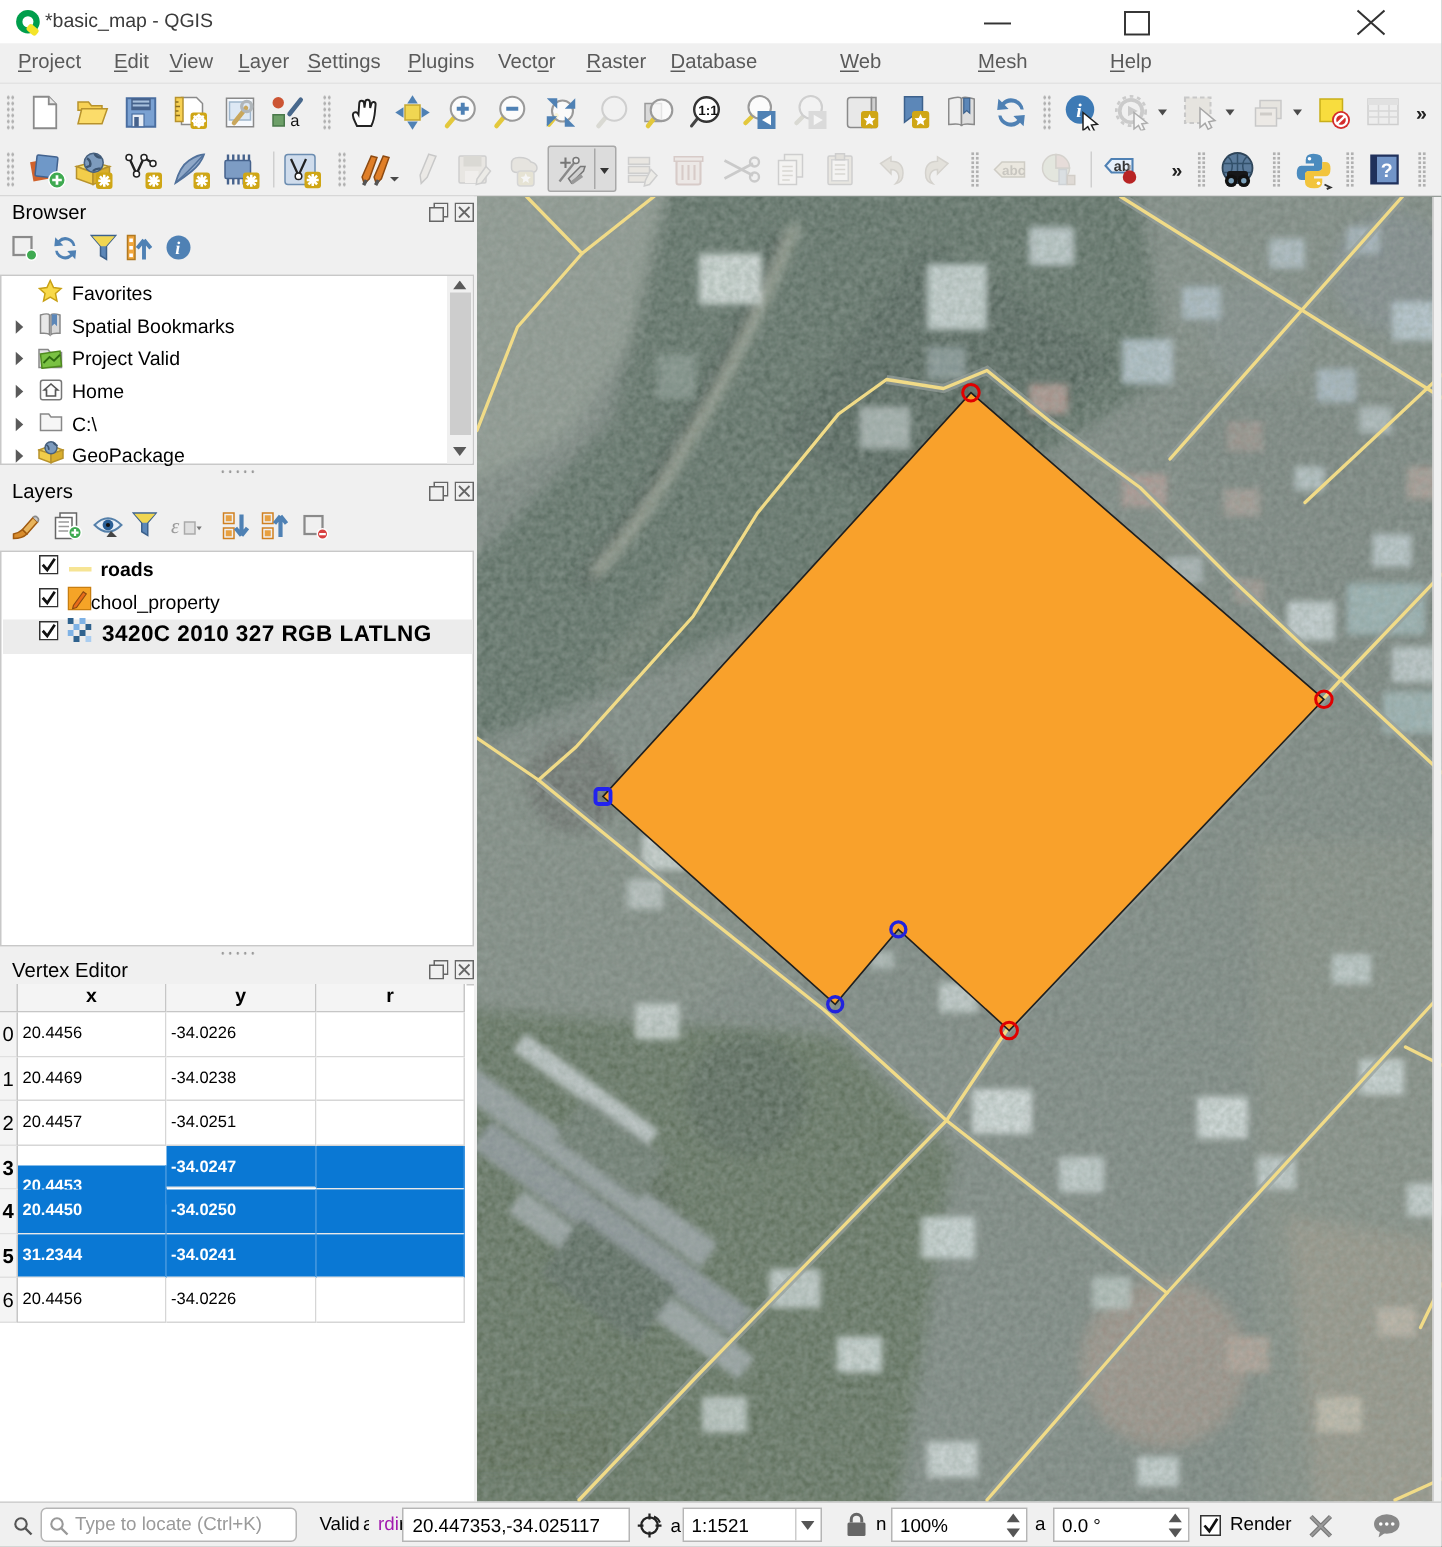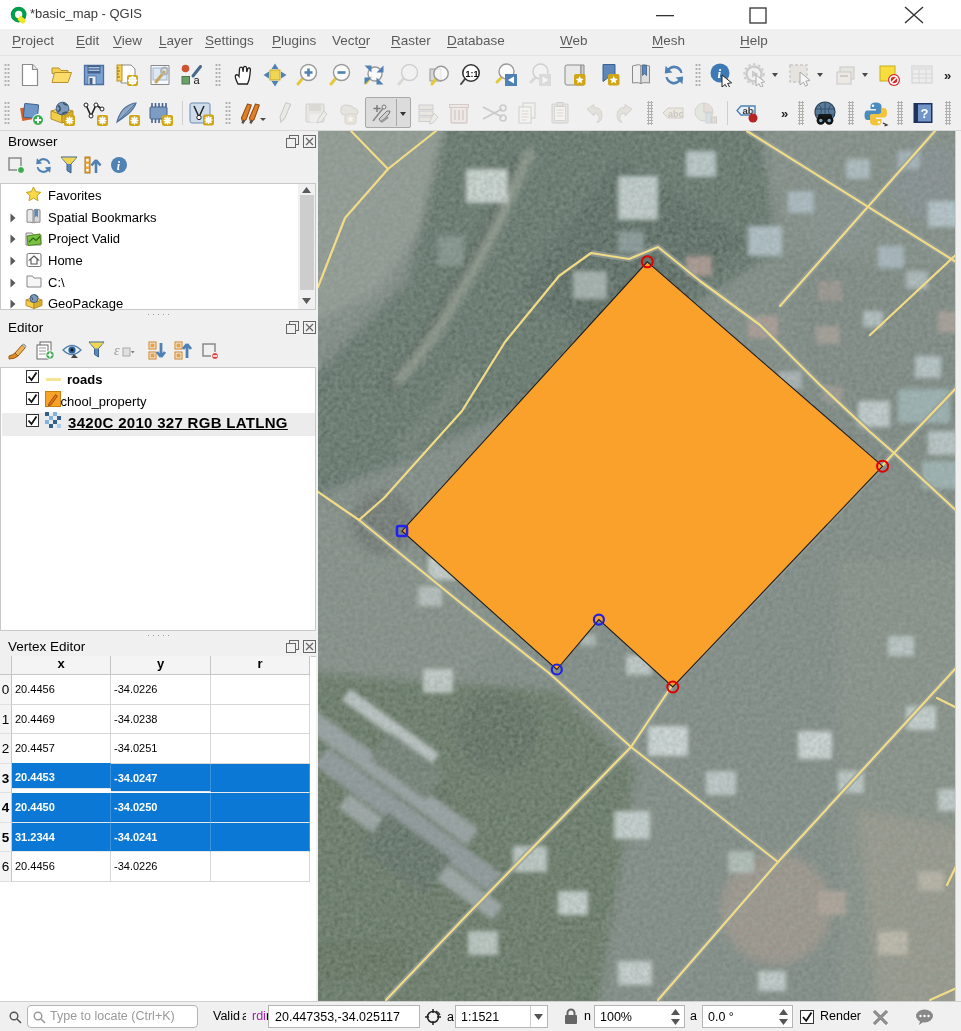--- a/index.html
+++ b/index.html
@@ -574,21 +574,21 @@
       <div class="abs" style="left:299px;top:11px;width:14px;height:95px;background:#cdcdcd"></div>
       <svg class="abs" style="left:301px;top:3px" width="9" height="6">
             <path d="M4.5 0 L9 6 H0 z" fill="#5a5a5a"></path>
           </svg>
       <svg class="abs" style="left:301px;top:114px" width="9" height="6">
             <path d="M4.5 6 L9 0 H0 z" fill="#5a5a5a"></path>
           </svg>
     </path></div>
     <div class="abs" style="left:146px;top:182px;width:24px;height:3px;background-image:radial-gradient(circle,#9a9a9a 0.8px,transparent 1px);background-size:5px 3px"></div>
 
-    <div class="abs panel-title" style="left:8px;top:189px">Editor</div>
+    <div class="abs panel-title" style="left:8px;top:189px">Layers</div>
     <svg class="abs" style="left:286px;top:190px" width="13" height="13">
         <rect x="3.5" y="0.5" width="9" height="9" fill="none" stroke="#666"></rect>
         <rect x="0.5" y="3.5" width="9" height="9" fill="#f0f0f0" stroke="#666"></rect>
       </svg>
     <svg class="abs" style="left:303px;top:190px" width="13" height="13">
         <rect x="0.5" y="0.5" width="12" height="12" fill="none" stroke="#666"></rect>
         <path d="M3 3 l7 7 M10 3 l-7 7" stroke="#666" stroke-width="1.2"></path>
       </svg>
 
     <svg class="abs" style="left:8px;top:212px" width="19" height="17" viewBox="0 0 19 17">
@@ -635,21 +635,21 @@
     <svg class="abs" style="left:202px;top:212px" width="18" height="18" viewBox="0 0 18 18">
         <rect x="1" y="1" width="12" height="12" fill="none" stroke="#8a8a8a" stroke-width="1.5"></rect>
         <circle cx="13" cy="13" r="3.5" fill="#d84040" stroke="#fff"></circle>
         <path d="M10.8 13 h4.4" stroke="#fff" stroke-width="1.5"></path>
       </svg>
 
     <div class="tree" style="left:0px;top:236px;width:316px;height:264px">
       <div class="abs" style="left:1px;top:45px;width:313px;height:23px;background:#ececec"></div>
       <div class="trow" style="top:4px;left:66px;font-weight:bold">roads</div>
       <div class="trow" style="top:26px;left:53px;font-weight:normal">school_property</div>
-      <div class="trow" style="top:46px;left:67px;font-weight:bold;font-size:15px;letter-spacing:0.3px;text-decoration:underline">3420C 2010 327 RGB LATLNG</div>
+      <div class="trow" style="top:46px;left:67px;font-weight:bold;font-size:15px;letter-spacing:0.3px;">3420C 2010 327 RGB LATLNG</div>
       <svg class="abs" style="left:25px;top:2px" width="13" height="13">
           <rect x="0.5" y="0.5" width="12" height="12" fill="#fff" stroke="#333"></rect>
           <path d="M2.5 6.5 l3 3.5 L10.5 2.5" fill="none" stroke="#111" stroke-width="1.8"></path>
         </svg>
       <svg class="abs" style="left:25px;top:24px" width="13" height="13">
           <rect x="0.5" y="0.5" width="12" height="12" fill="#fff" stroke="#333"></rect>
           <path d="M2.5 6.5 l3 3.5 L10.5 2.5" fill="none" stroke="#111" stroke-width="1.8"></path>
         </svg>
       <svg class="abs" style="left:25px;top:46px" width="13" height="13">
           <rect x="0.5" y="0.5" width="12" height="12" fill="#fff" stroke="#333"></rect>
@@ -695,21 +695,21 @@
       <div class="vc" style="left:211px;top:19px;width:99px;height:29.5px"></div>
       <div class="rh" style="top:48.5px">1</div>
       <div class="vc" style="left:12px;top:48.5px;width:99px;height:29.5px">20.4469</div>
       <div class="vc" style="left:111px;top:48.5px;width:100px;height:29.5px">-34.0238</div>
       <div class="vc" style="left:211px;top:48.5px;width:99px;height:29.5px"></div>
       <div class="rh" style="top:78px">2</div>
       <div class="vc" style="left:12px;top:78px;width:99px;height:29.5px">20.4457</div>
       <div class="vc" style="left:111px;top:78px;width:100px;height:29.5px">-34.0251</div>
       <div class="vc" style="left:211px;top:78px;width:99px;height:29.5px"></div>
       <div class="rh" style="top:107.5px;font-weight:bold">3</div>
-      <div class="vc vsel" style="left:12px;top:107px;width:99px;height:26px">20.4453</div>
+      <div class="vc vsel" style="left:12px;top:121px;width:99px;height:26px">20.4453</div>
       <div class="vc vsel" style="left:111px;top:107.5px;width:100px;height:28px">-34.0247</div>
       <div class="vc vsel" style="left:211px;top:107.5px;width:99px;height:29.5px"></div>
       <div class="rh" style="top:137px;font-weight:bold">4</div>
       <div class="vc vsel" style="left:12px;top:137px;width:99px;height:29.5px">20.4450</div>
       <div class="vc vsel" style="left:111px;top:137px;width:100px;height:29.5px">-34.0250</div>
       <div class="vc vsel" style="left:211px;top:137px;width:99px;height:29.5px"></div>
       <div class="rh" style="top:166.5px;font-weight:bold">5</div>
       <div class="vc vsel" style="left:12px;top:166.5px;width:99px;height:29.5px">31.2344</div>
       <div class="vc vsel" style="left:111px;top:166.5px;width:100px;height:29.5px">-34.0241</div>
       <div class="vc vsel" style="left:211px;top:166.5px;width:99px;height:29.5px"></div>

